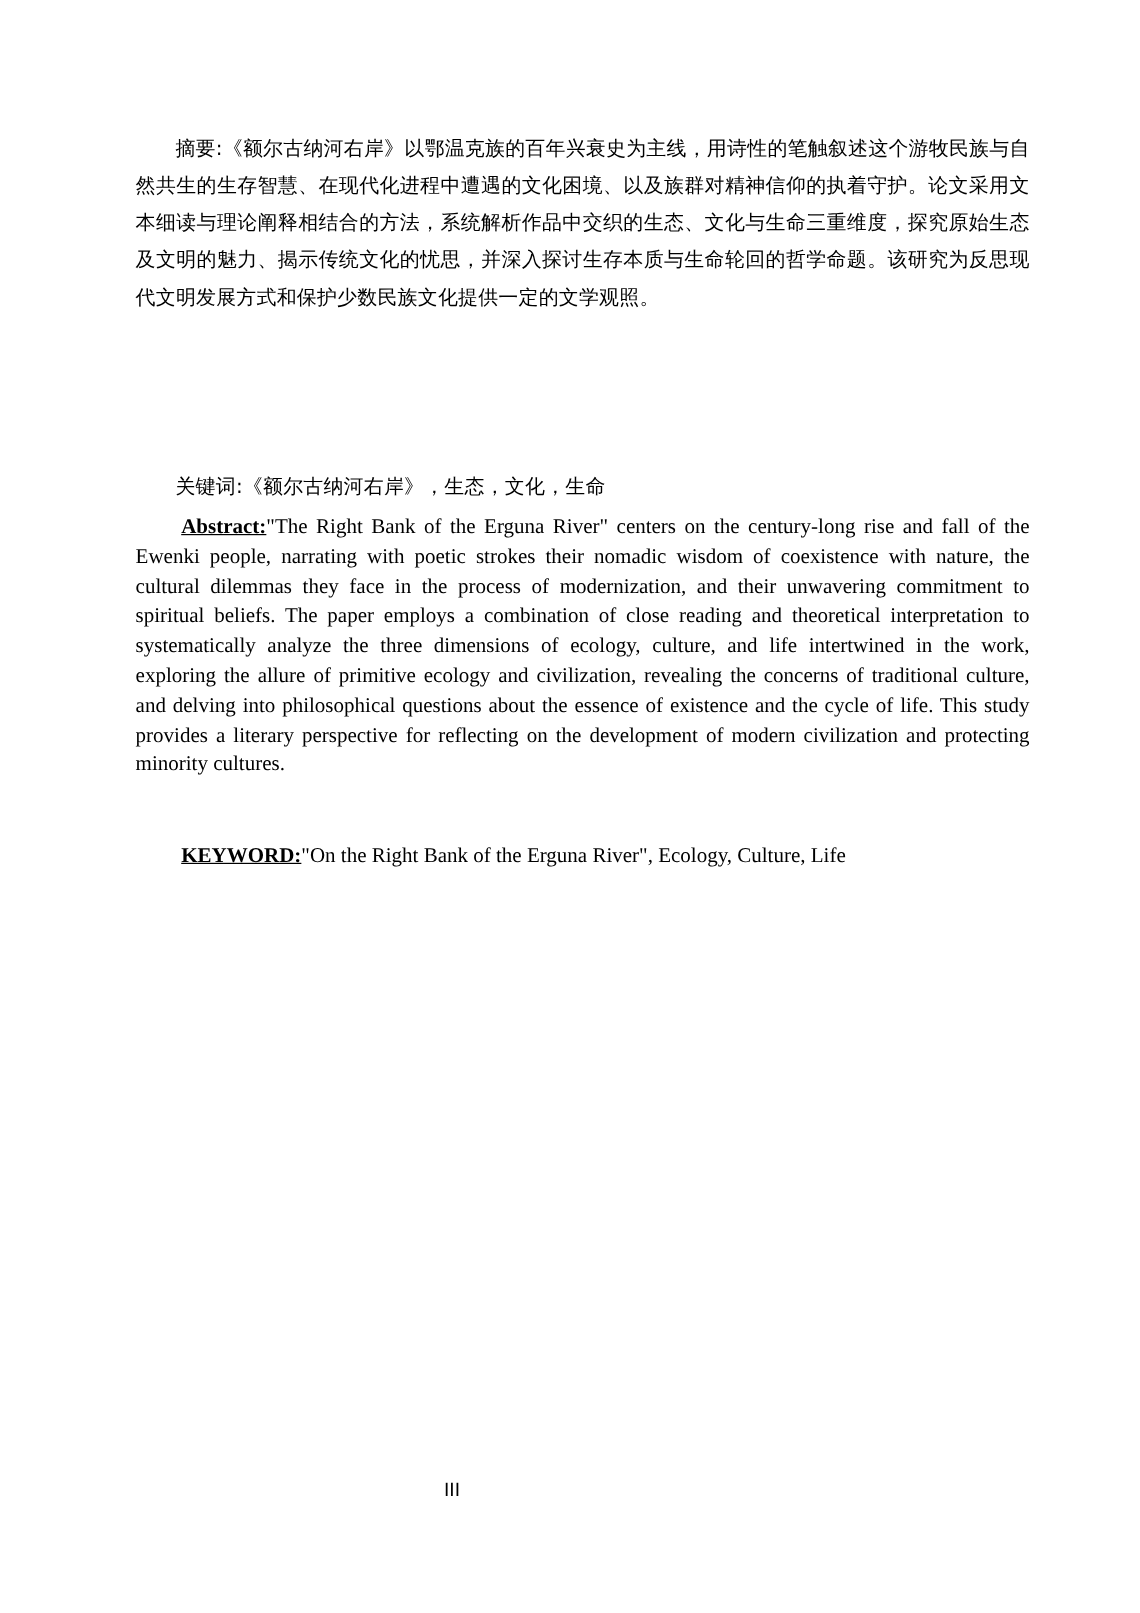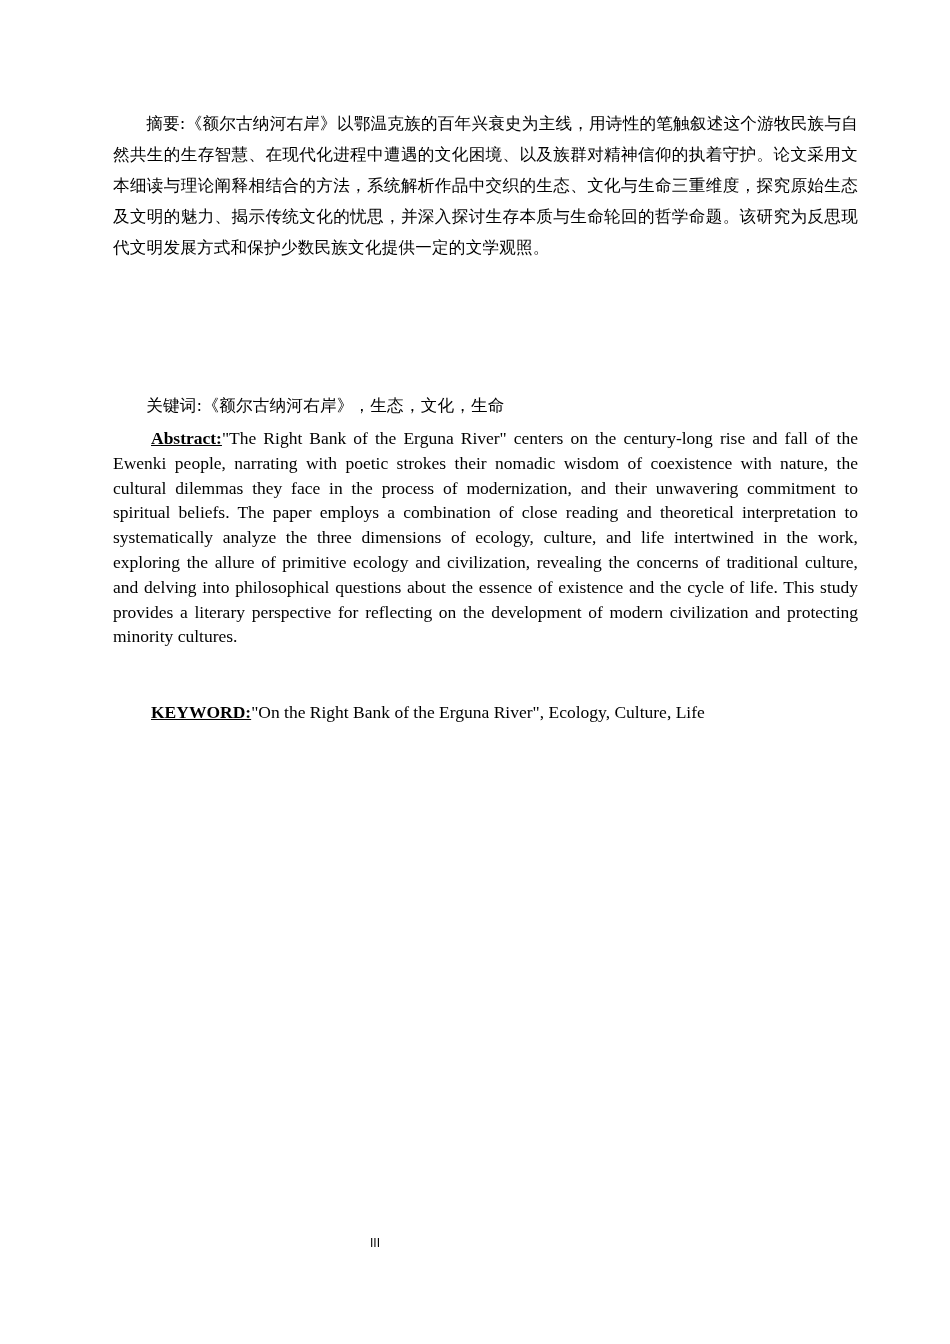--- a/index.html
+++ b/index.html
@@ -26,21 +26,21 @@
   .en-para {
     position: absolute; left: 113px; width: 745px;
     font-family: "Liberation Serif", serif;
     font-size: 17.5px; line-height: 24.8px;
     text-align: justify; text-indent: 38px;
   }
   .en-label { font-weight: bold; text-decoration: underline; }
   .footer-page {
     position: absolute; left: 370px; top: 1236px;
     font-family: "Liberation Sans", sans-serif;
-    font-size: 12px; line-height: 14px;
+    font-size: 16px; line-height: 14px;
   }
 </style>
 </head>
 <body>
 
 <div class="page">
 
 
   <div class="cn-para" style="top:108px;">
     <span class="cn-label">摘要</span><span class="cn-label">:</span><span>《额尔古纳河右岸》以鄂温克族的百年兴衰史为主线，用诗性的笔触叙述这个游牧民族与自然共生的生存智慧、在现代化进程中遭遇的文化困境、以及族群对精神信仰的执着守护。论文采用文本细读与理论阐释相结合的方法，系统解析作品中交织的生态、文化与生命三重维度，探究原始生态及文明的魅力、揭示传统文化的忧思，并深入探讨生存本质与生命轮回的哲学命题。该研究为反思现代文明发展方式和保护少数民族文化提供一定的文学观照。</span>

